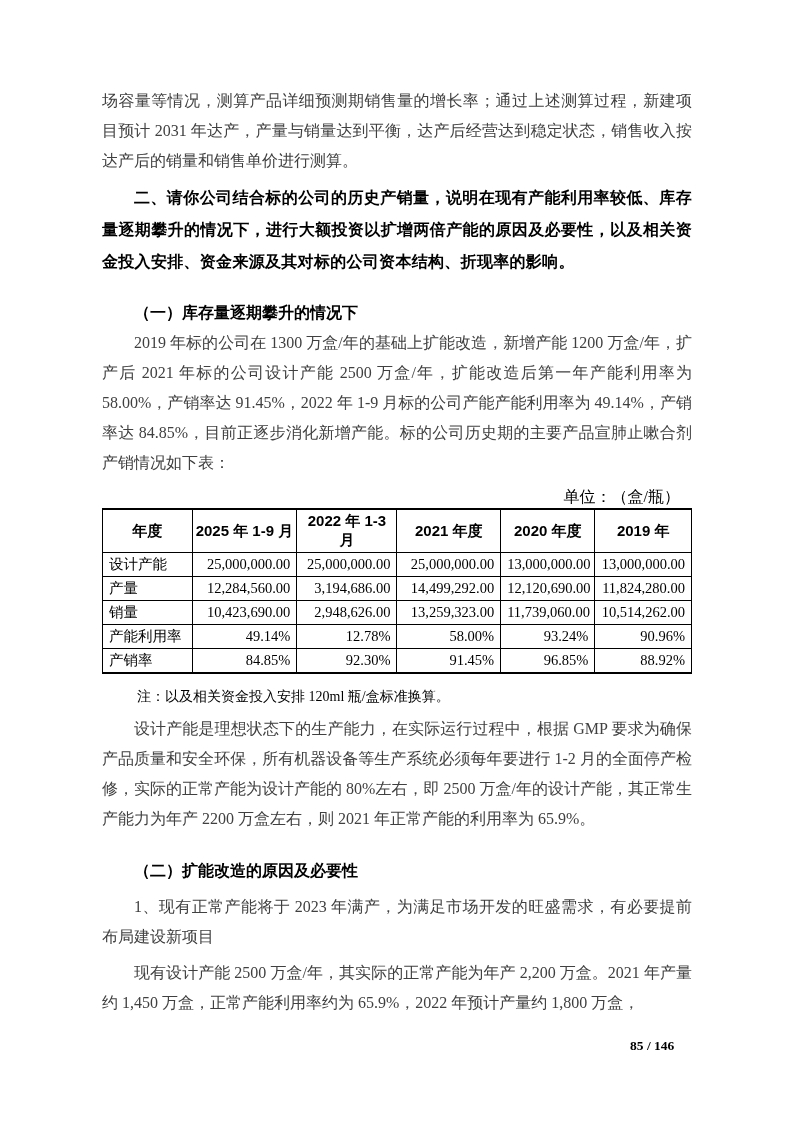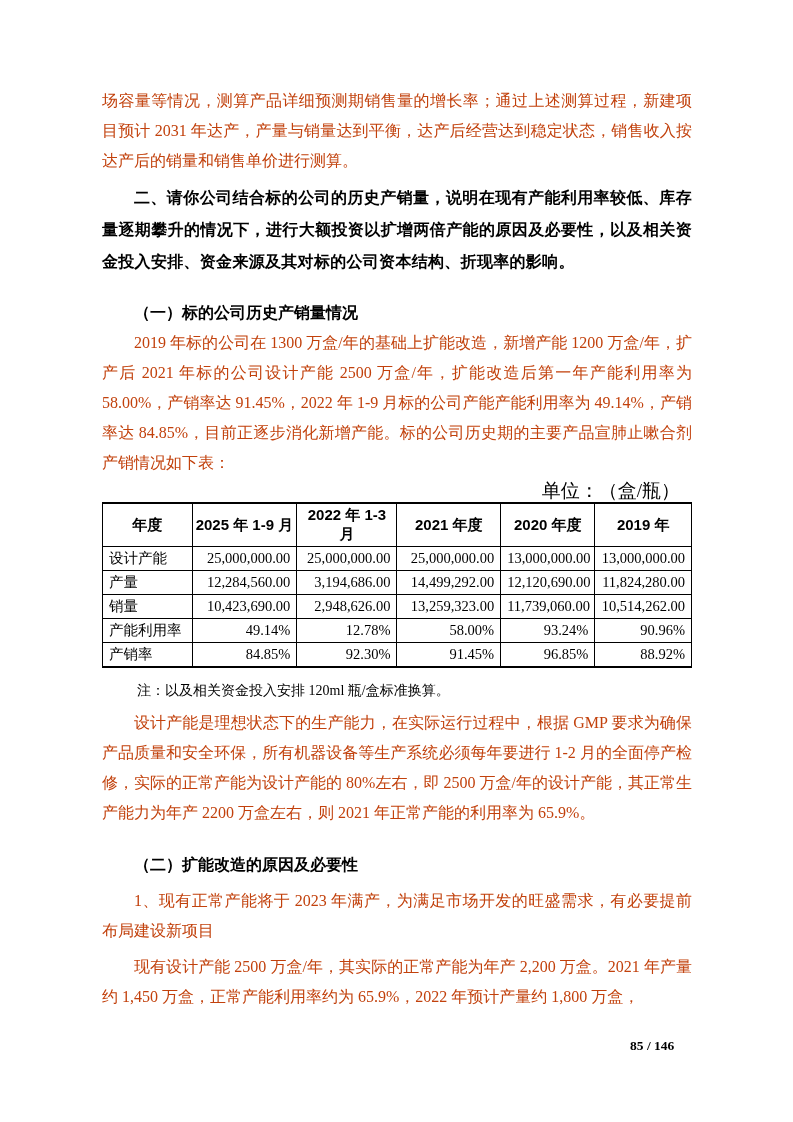--- a/index.html
+++ b/index.html
@@ -15,21 +15,21 @@
   .content {
     position: absolute;
     top: 0; left: 0;
     width: 793px;
     padding: 86px 101px 0 102px;
   }
   p.body {
     font-size: 16px;
     line-height: 30px;
     text-align: justify;
-    color: #c2410c;
+    color: #404040;
   }
   .indent { text-indent: 2em; }
   .question {
     margin-top: 6px;
     font-family: "Liberation Sans", "DejaVu Sans", sans-serif;
     font-weight: bold;
     font-size: 16px;
     line-height: 32px;
     letter-spacing: 0.3px;
     text-indent: 2em;
@@ -42,22 +42,22 @@
     font-size: 16px;
     line-height: 30px;
     text-indent: 2em;
   }
   .h2 { margin-top: 22px; }
   .p2 { }
   .p3 { margin-top: 4px; }
   .p4 { margin-top: 6px; }
   .p5 { margin-top: 6px; }
   .unit-label {
-    margin-top: 2px;
-    font-size: 19px;
+    margin-top: 8px;
+    font-size: 16px;
     line-height: 22px;
     text-align: right;
     padding-right: 12px;
   }
   table.prod-table {
     width: 100%;
     border-collapse: collapse;
     border-top: 2.5px solid #000;
     border-bottom: 2.5px solid #000;
     table-layout: fixed;
@@ -97,21 +97,21 @@
 </style>
 </head>
 <body>
 
 <div class="content">
 
   <p class="body">场容量等情况，测算产品详细预测期销售量的增长率；通过上述测算过程，新建项目预计 2031 年达产，产量与销量达到平衡，达产后经营达到稳定状态，销售收入按达产后的销量和销售单价进行测算。</p>
 
   <p class="question">二、请你公司结合标的公司的历史产销量，说明在现有产能利用率较低、库存量逐期攀升的情况下，进行大额投资以扩增两倍产能的原因及必要性，以及相关资金投入安排、资金来源及其对标的公司资本结构、折现率的影响。</p>
 
-  <h3 class="heading">（一）标的公司历史产销量情况</h3>
+  <h3 class="heading">（一）库存量逐期攀升的情况下</h3>
 
   <p class="body indent p2">2019 年标的公司在 1300 万盒/年的基础上扩能改造，新增产能 1200 万盒/年，扩产后 2021 年标的公司设计产能 2500 万盒/年，扩能改造后第一年产能利用率为 58.00%，产销率达 91.45%，2022 年 1-9 月标的公司产能产能利用率为 49.14%，产销率达 84.85%，目前正逐步消化新增产能。标的公司历史期的主要产品宣肺止嗽合剂产销情况如下表：</p>
 
   <div class="unit-label">单位：（盒/瓶）</div>
 
   <table class="prod-table">
     <colgroup>
       <col style="width:15.2%">
       <col style="width:17.8%">
       <col style="width:17.0%">

